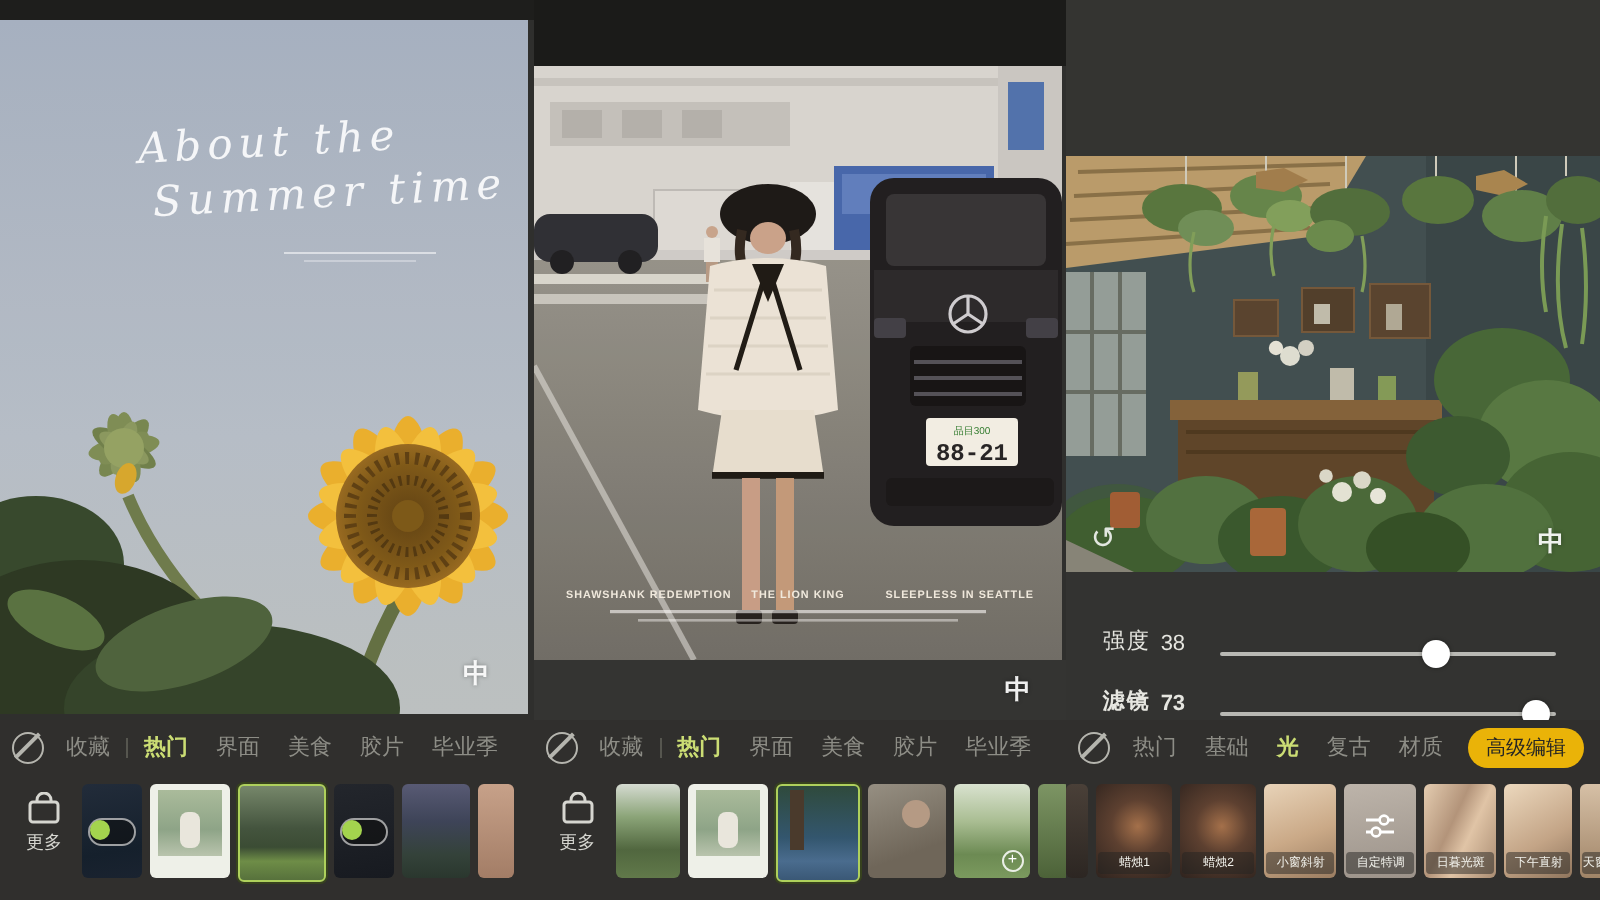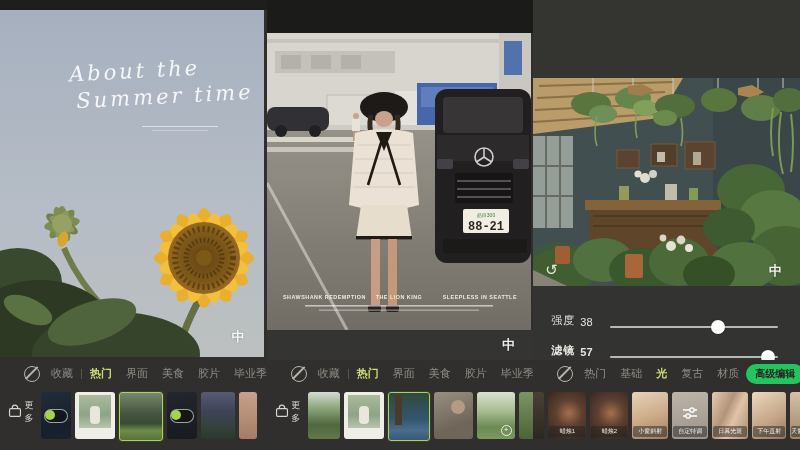--- a/index.html
+++ b/index.html
@@ -31,34 +31,34 @@
   .sliders{position:absolute;left:0;right:0;top:286px;height:74px;background:#333331;}
   .srow{position:absolute;left:18px;right:22px;height:20px;display:flex;align-items:flex-end;}
   .srow.r1{top:22px;} .srow.r2{top:52px;font-weight:bold;}
   .slabel{font-size:11px;color:#e6e6e0;letter-spacing:1px;}
   .sval{font-size:11px;color:#e6e6e0;margin-left:5px;width:18px;}
   .track{position:relative;flex:1;height:2px;background:#b9b9b4;border-radius:1px;margin-left:12px;}
   .knob{position:absolute;top:-6px;width:14px;height:14px;border-radius:50%;background:#ffffff;box-shadow:0 0 2px rgba(0,0,0,.4);}
 
   
   .tabbar{position:absolute;left:0;right:0;top:360px;height:27px;background:#302f2d;
-    display:flex;align-items:center;padding-left:24px;white-space:nowrap;}
+    display:flex;align-items:center;padding-left:6px;white-space:nowrap;}
   .nofilter{width:14px;height:14px;border:1.5px solid #b5b5ae;border-radius:50%;position:relative;flex:none;margin-right:4px;}
   .nofilter::after{content:"";position:absolute;left:-2px;top:5.5px;width:17px;height:1.5px;background:#b5b5ae;transform:rotate(-45deg);}
   .tab{font-size:11px;color:#8d8d86;margin:0 7px;}
   .tab.sel{color:#cbdd74;font-weight:bold;}
   .tabdivider{width:1px;height:10px;background:#56564f;margin:0 1px;flex:none;}
-  .adv{margin-left:auto;margin-right:8px;font-size:10px;font-weight:bold;background:#22c55e;color:#262624;
+  .adv{margin-left:auto;margin-right:8px;font-size:10px;font-weight:normal;background:#eab308;color:#262624;
     padding:3px 9px;border-radius:11px;flex:none;}
 
   
   .thumbrow{position:absolute;left:0;right:0;top:387px;height:63px;background:#302f2d;
     display:flex;align-items:flex-start;padding-left:8px;overflow:hidden;}
   .thumbrow.tight{padding-left:0;}
-  .more{width:28px;flex:none;display:flex;flex-direction:row;align-items:center;margin-top:9px;margin-right:5px;color:#d6d6d0;text-align:center;}
+  .more{width:28px;flex:none;display:flex;flex-direction:column;align-items:center;margin-top:9px;margin-right:5px;color:#d6d6d0;}
   .more .mlabel{font-size:9px;margin-top:3px;color:#d6d6d0;}
   .tile{height:47px;border-radius:3px;margin-top:5px;margin-right:4px;flex:none;position:relative;overflow:hidden;}
   .tile.sel{border:1.5px solid #aed05c;box-shadow:0 0 0 1px rgba(60,80,20,.6);}
   .toggle{position:absolute;left:50%;top:50%;transform:translate(-50%,-50%);width:22px;height:12px;
     border-radius:7px;background:rgba(15,15,15,.55);border:1px solid rgba(235,235,235,.65);}
   .toggle::before{content:"";position:absolute;left:0px;top:0px;width:10px;height:10px;border-radius:50%;background:#a4d44e;}
   .plusbadge{position:absolute;right:3px;bottom:3px;width:9px;height:9px;border:1px solid rgba(255,255,255,.85);
     border-radius:50%;color:#fff;font-size:8px;line-height:8px;text-align:center;}
   .tile-label{position:absolute;left:1px;right:1px;bottom:2px;font-size:6px;color:#f2f2ec;
     background:rgba(35,35,33,.5);border-radius:2px;text-align:center;padding:1px 0;overflow:hidden;white-space:nowrap;}
@@ -392,21 +392,21 @@
     <div class="sliders">
       <div class="srow r1">
         <span class="slabel">强度</span>
         <span class="sval">38</span>
         <div class="track">
           <div class="knob" style="left: calc(64% - 7px);"></div>
         </div>
       </div>
       <div class="srow r2">
         <span class="slabel">滤镜</span>
-        <span class="sval">57</span>
+        <span class="sval">73</span>
         <div class="track">
           <div class="knob" style="left: calc(94% - 7px);"></div>
         </div>
       </div>
     </div>
 
     <div class="tabbar">
       <span class="nofilter"></span>
       <span class="tab">热门</span>
       <span class="tab">基础</span>

